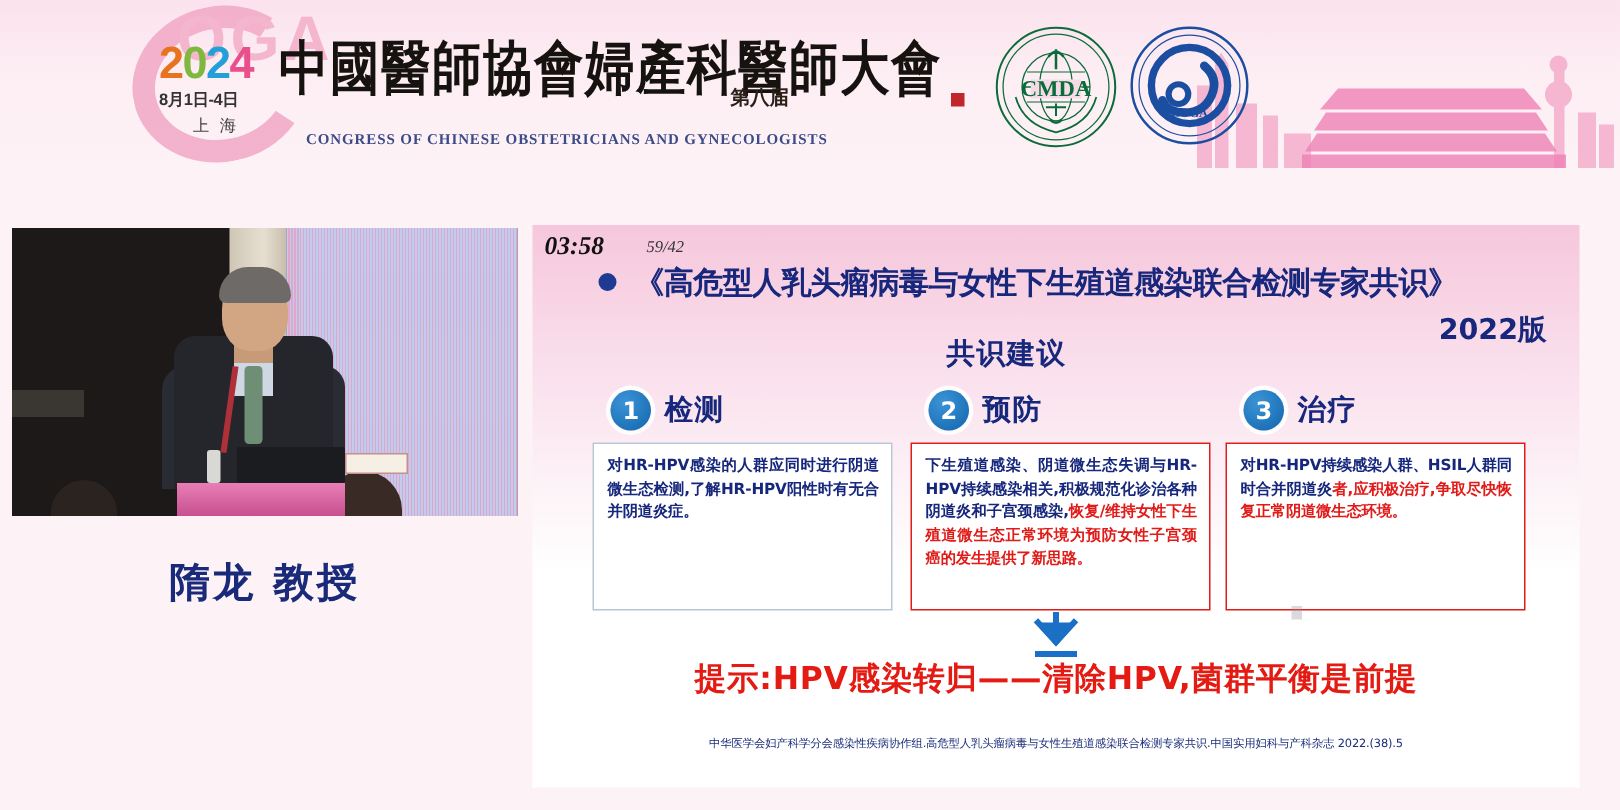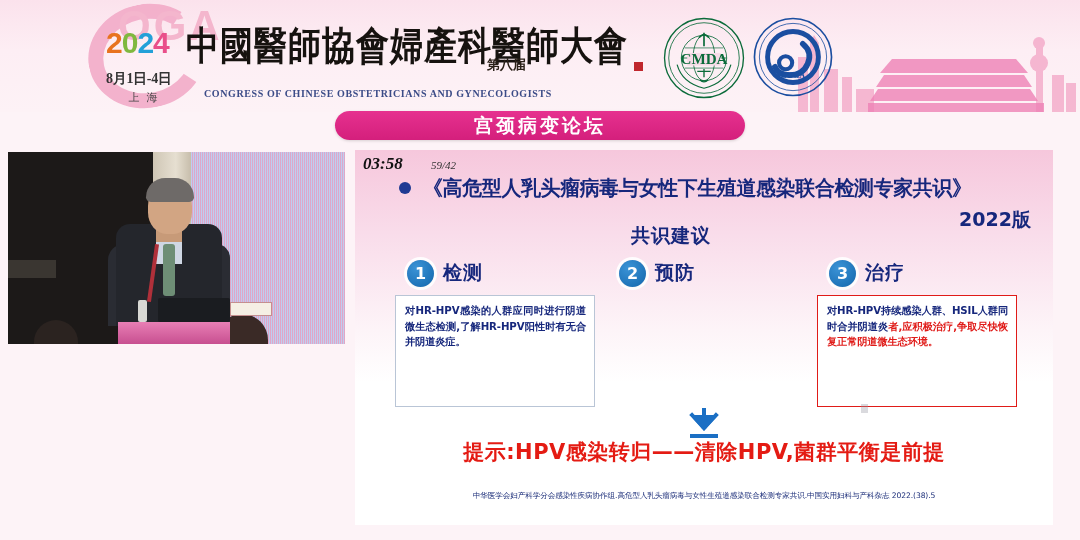--- a/index.html
+++ b/index.html
@@ -32,23 +32,22 @@
     font-size: 42px; font-weight: bold; letter-spacing: 3px;
     color: #f4b6cd; font-family: "Liberation Sans", sans-serif;
   }
   .yearblock { position: absolute; left: 106px; top: 28px; width: 82px; }
   .year { font-size: 30px; font-weight: bold; letter-spacing: -1px; line-height: 30px; }
   .year span:nth-child(1){ color:#e8731f; }
   .year span:nth-child(2){ color:#7fb83f; }
   .year span:nth-child(3){ color:#23a0d8; }
   .year span:nth-child(4){ color:#e94f8a; }
   .dates {
-    font-size: 14px; font-weight: bold; color: #333; letter-spacing: -.3px;
-    margin-top: 12px;
-    font-family: Liberation Serif, serif;
+    font-size: 11px; font-weight: bold; color: #333; letter-spacing: -.3px;
+    margin-top: 1px;
   }
   .city {
     font-size: 11px; color: #444; margin-top: 2px; text-align: center;
     width: 48px; margin-left: 14px; letter-spacing: 2px;
   }
   .cn-title {
     position: absolute; left: 186px; top: 20px;
     font-size: 33px; font-weight: bold; color: #16120f;
     font-family: "DejaVu Sans", sans-serif;
     letter-spacing: 1px; white-space: nowrap;
@@ -291,21 +290,20 @@
     <svg class="logo logo-coga" viewBox="0 0 100 100">
       <circle cx="50" cy="50" r="47" fill="none" stroke="#1b4ea0" stroke-width="2"></circle>
       <circle cx="50" cy="50" r="41" fill="none" stroke="#1b4ea0" stroke-width="1"></circle>
       <circle cx="50" cy="50" r="31" fill="none" stroke="#1b4ea0" stroke-width="6"></circle>
       <path d="M62 34 q12 10 6 24 q-6 14 -22 14 q-14 0 -18 -10" fill="none" stroke="#1b4ea0" stroke-width="7" stroke-linecap="round"></path>
       <circle cx="41" cy="57" r="8" fill="none" stroke="#1b4ea0" stroke-width="5"></circle>
       <text x="50" y="76" text-anchor="middle" font-family="Liberation Serif, serif" font-size="10" font-weight="bold" fill="#1b4ea0">COGA</text>
     </svg>
   </div>
 
-  <div class="forum-banner">宫颈病变论坛</div>
 
   <div class="video-pane">
     <div class="v-wall"></div>
     <div class="v-pillar"></div>
     <div class="v-led"></div>
     <div class="v-side"></div>
     <div class="v-aud2"></div>
     <div class="v-shoulderL"></div>
     <div class="v-shoulderR"></div>
     <div class="v-body"></div>
@@ -314,20 +312,21 @@
     <div class="v-tie"></div>
     <div class="v-neck"></div>
     <div class="v-head"></div>
     <div class="v-hair"></div>
     <div class="v-bottle"></div>
     <div class="v-laptop"></div>
     <div class="v-nameplate"></div>
     <div class="v-podium"></div>
     <div class="v-aud1"></div>
   </div>
+  <div class="speaker-name">隋龙 教授</div>
 
   <div class="slide">
     <div class="timer">03:58</div>
     <div class="pagecount">59/42</div>
 
     <div class="bullet-dot"></div>
     <div class="slide-title">《高危型人乳头瘤病毒与女性下生殖道感染联合检测专家共识》</div>
     <div class="version">2022版</div>
     <div class="subhead">共识建议</div>
 
@@ -339,20 +338,21 @@
           <div class="colword">检测</div>
         </div>
         <div class="box box-blue"><span>对HR-HPV感染的人群应同时进行阴道微生态检测,了解HR-HPV阳性时有无合并阴道炎症。</span><span class="redpart"></span></div>
       </div>
 
       <div class="col col-2">
         <div class="colhead">
           <div class="numcircle">2</div>
           <div class="colword">预防</div>
         </div>
+        <div class="box box-red"><span>下生殖道感染、阴道微生态失调与HR-HPV持续感染相关,积极规范化诊治各种阴道炎和子宫颈感染,</span><span class="redpart">恢复/维持女性下生殖道微生态正常环境为预防女性子宫颈癌的发生提供了新思路。</span></div>
       </div>
 
       <div class="col col-3">
         <div class="colhead">
           <div class="numcircle">3</div>
           <div class="colword">治疗</div>
         </div>
         <div class="box box-red"><span>对HR-HPV持续感染人群、HSIL人群同时合并阴道炎</span><span class="redpart">者,应积极治疗,争取尽快恢复正常阴道微生态环境。</span></div>
       </div>
     </div>

